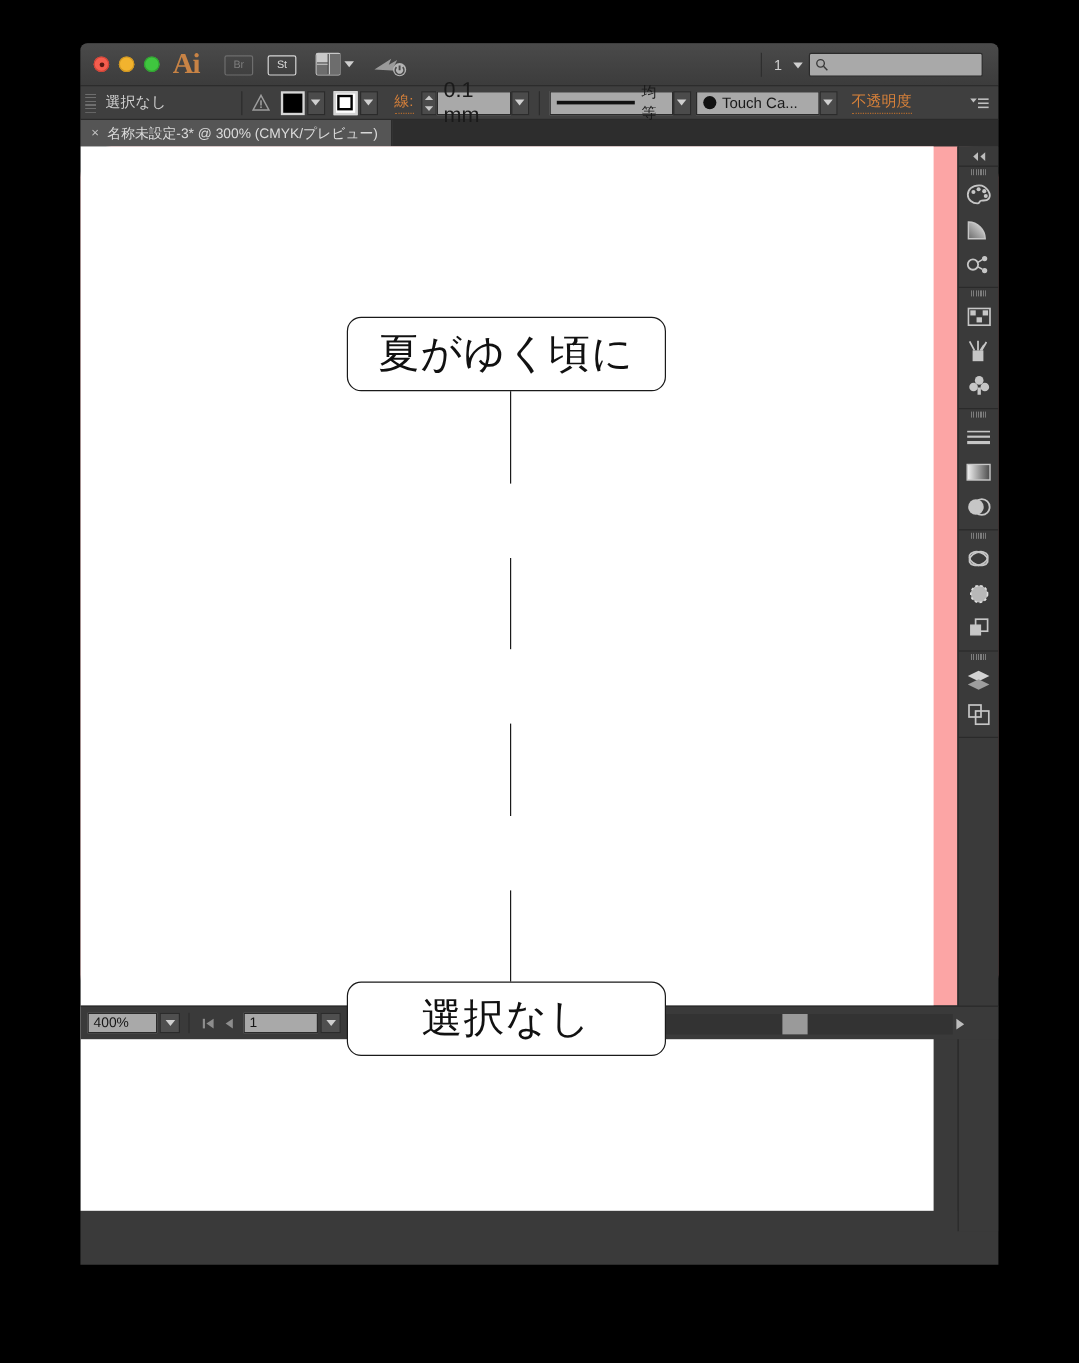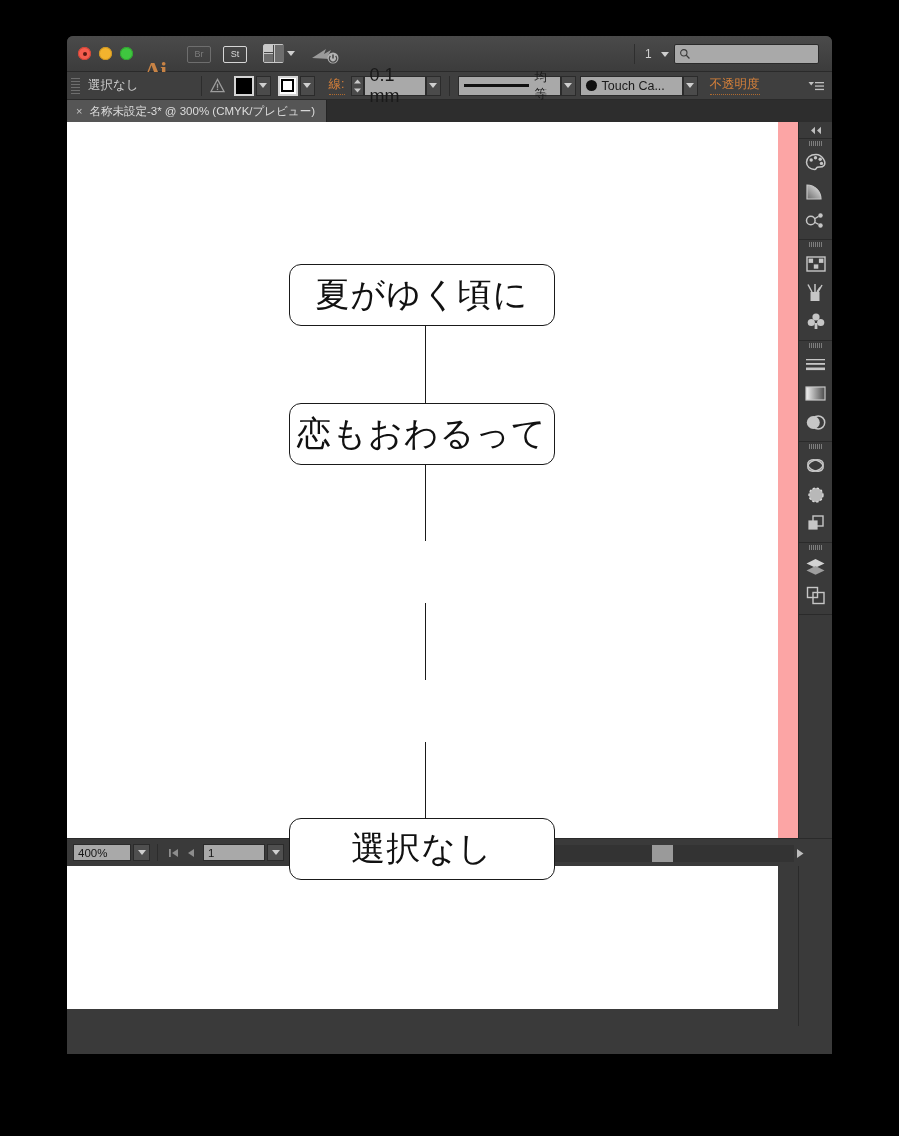--- a/index.html
+++ b/index.html
@@ -28,21 +28,21 @@
   }
   .traffic { position:absolute; top:11px; display:flex; gap:8px; left:11px; }
   .dot { width:13px; height:13px; border-radius:50%; position:relative; }
   .dot.red { background:#f55d4e; box-shadow: inset 0 0 0 1px #d04437; }
   .dot.red::after{content:"";position:absolute;left:4.5px;top:4.5px;width:4px;height:4px;border-radius:50%;background:#5a1a12;}
   .dot.yellow { background:#f2b32e; box-shadow: inset 0 0 0 1px #cf9620; }
   .dot.green { background:#3fc63f; box-shadow: inset 0 0 0 1px #31a231; }
   .ai-logo {
     position:absolute; left:77px; top:5px;
     font-size:24px; font-weight:bold; color:#c88345;
-    font-family:"Liberation Serif", serif; letter-spacing:-1px;margin-top:16px;
+    font-family:"Liberation Serif", serif; letter-spacing:-1px;
   }
   .app-badge {
     position:absolute; top:10px;
     width:24px; height:17px;
     border:1px solid #8d8d8d; border-radius:2px;
     color:#a8a8a8; font-size:9px; text-align:center; line-height:15px;
     font-family:"Liberation Sans", sans-serif;
   }
   .app-badge.br { left:120px; border-color:#6e6e6e; color:#7d7d7d; }
   .app-badge.st { left:156px; border-color:#d6d6d6; color:#dadada; }
@@ -287,23 +287,20 @@
     <div class="canvas">
       <div class="flow">
         <div class="connector" style="top:204px;height:77px"></div>
         <div class="connector" style="top:343px;height:76px"></div>
         <div class="connector" style="top:481px;height:77px"></div>
         <div class="connector" style="top:620px;height:76px"></div>
 
         <div class="node" style="left:222px;top:142px">
           <span>夏がゆく頃に</span>
         </div>
-        <div class="node" style="left:222px;top:281px">
-          <span>恋もおわるって</span>
-        </div>
         <div class="node" style="left:222px;top:696px">
           <span>選択なし</span>
         </div>
       </div>
     </div>
 
     <div class="vscroll">
       <svg class="arrow-up" width="11" height="8" viewBox="0 0 11 8">
         <path d="M5.5 0.8 L10.2 7.2 L0.8 7.2 Z" fill="#bdbdbd"></path>
       </svg>

